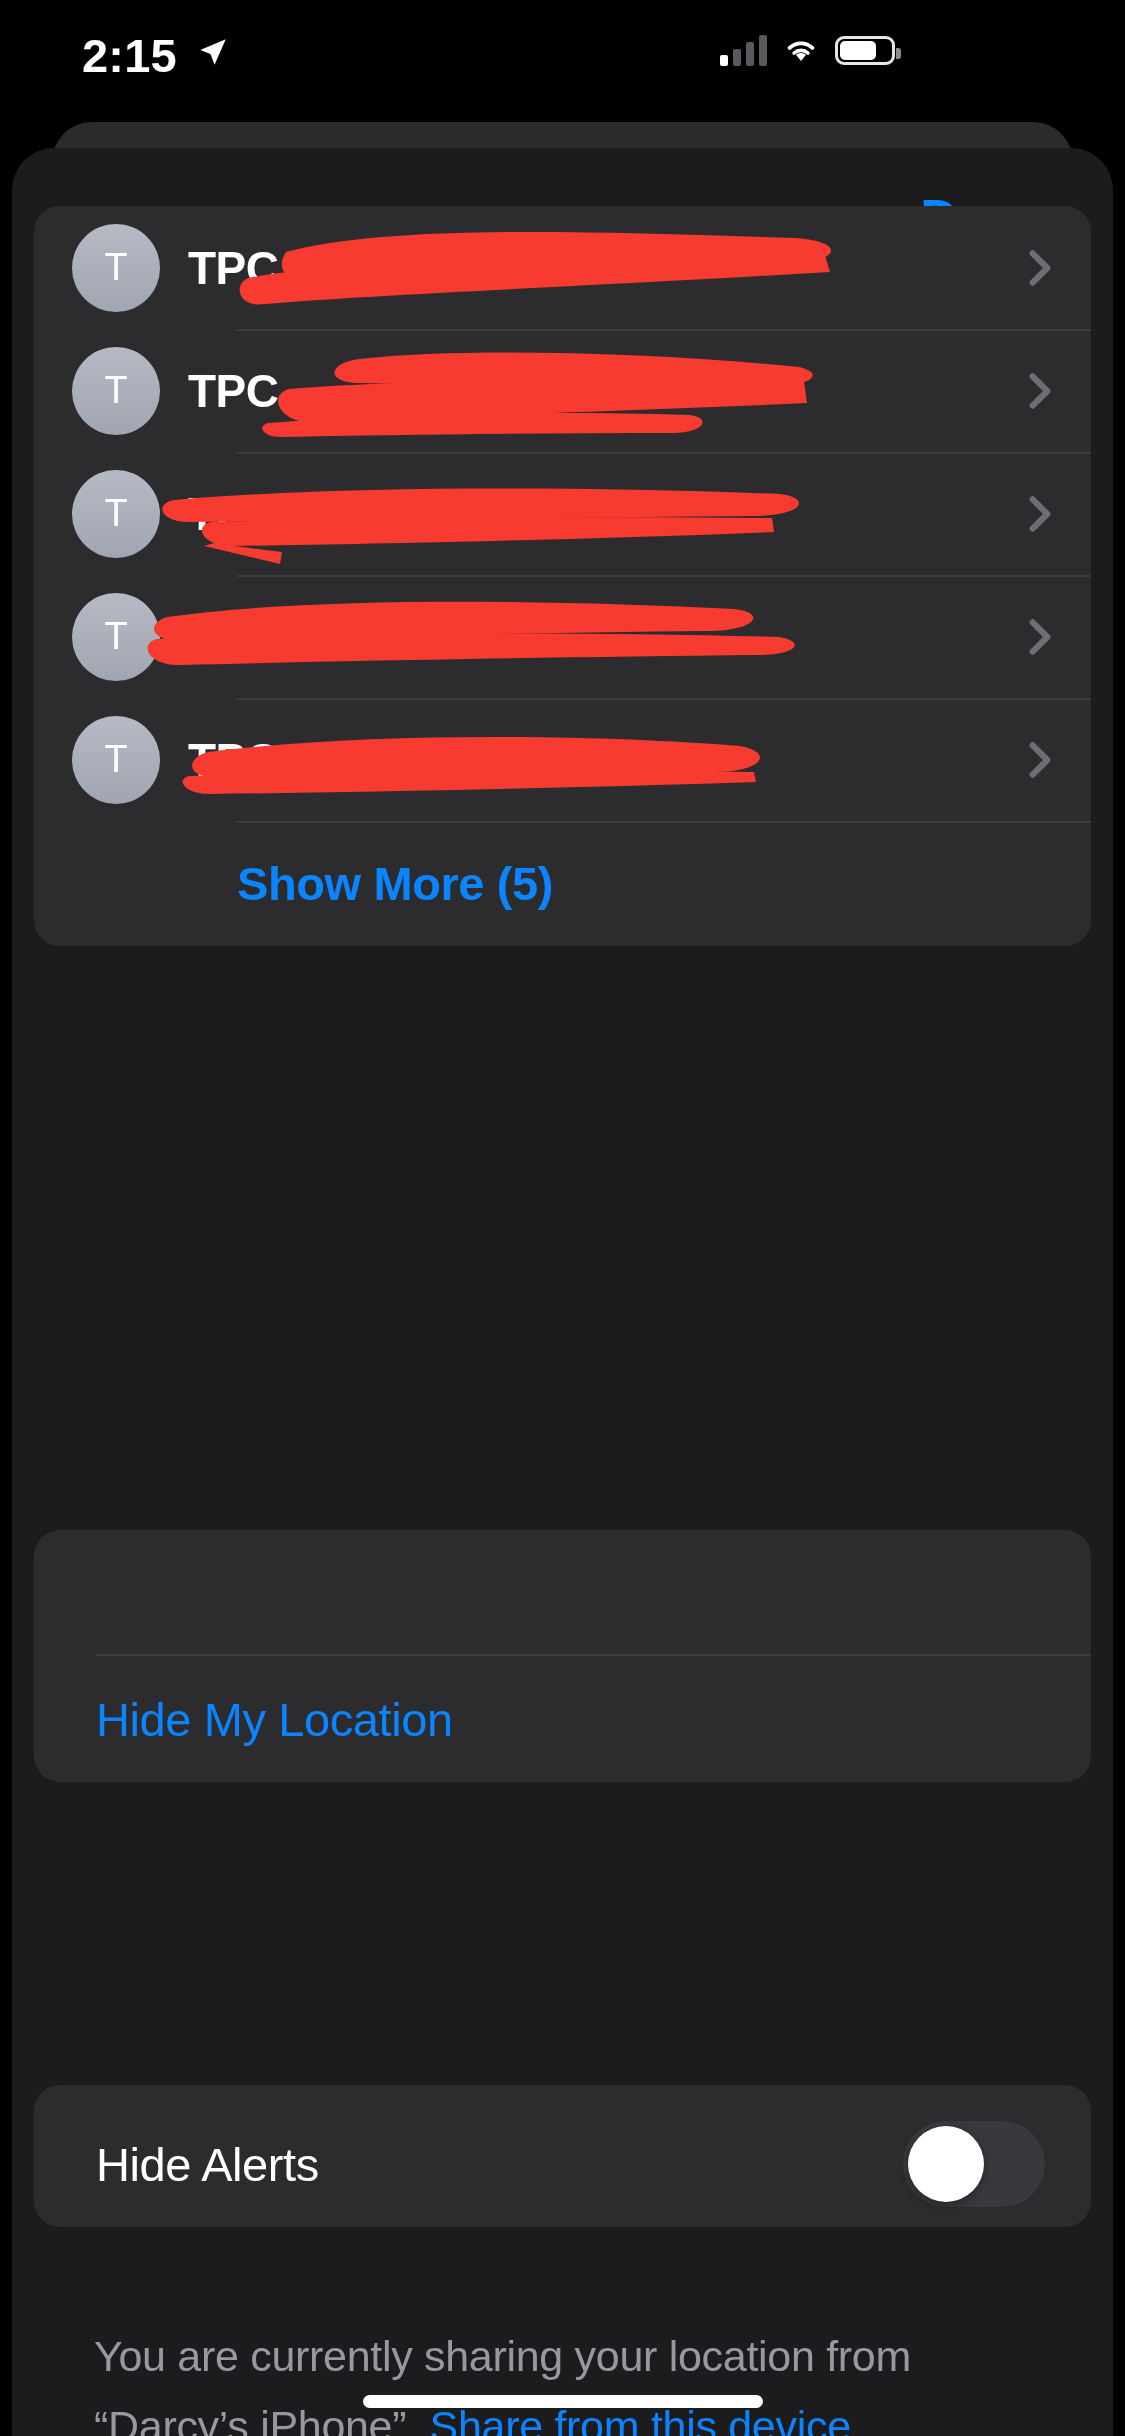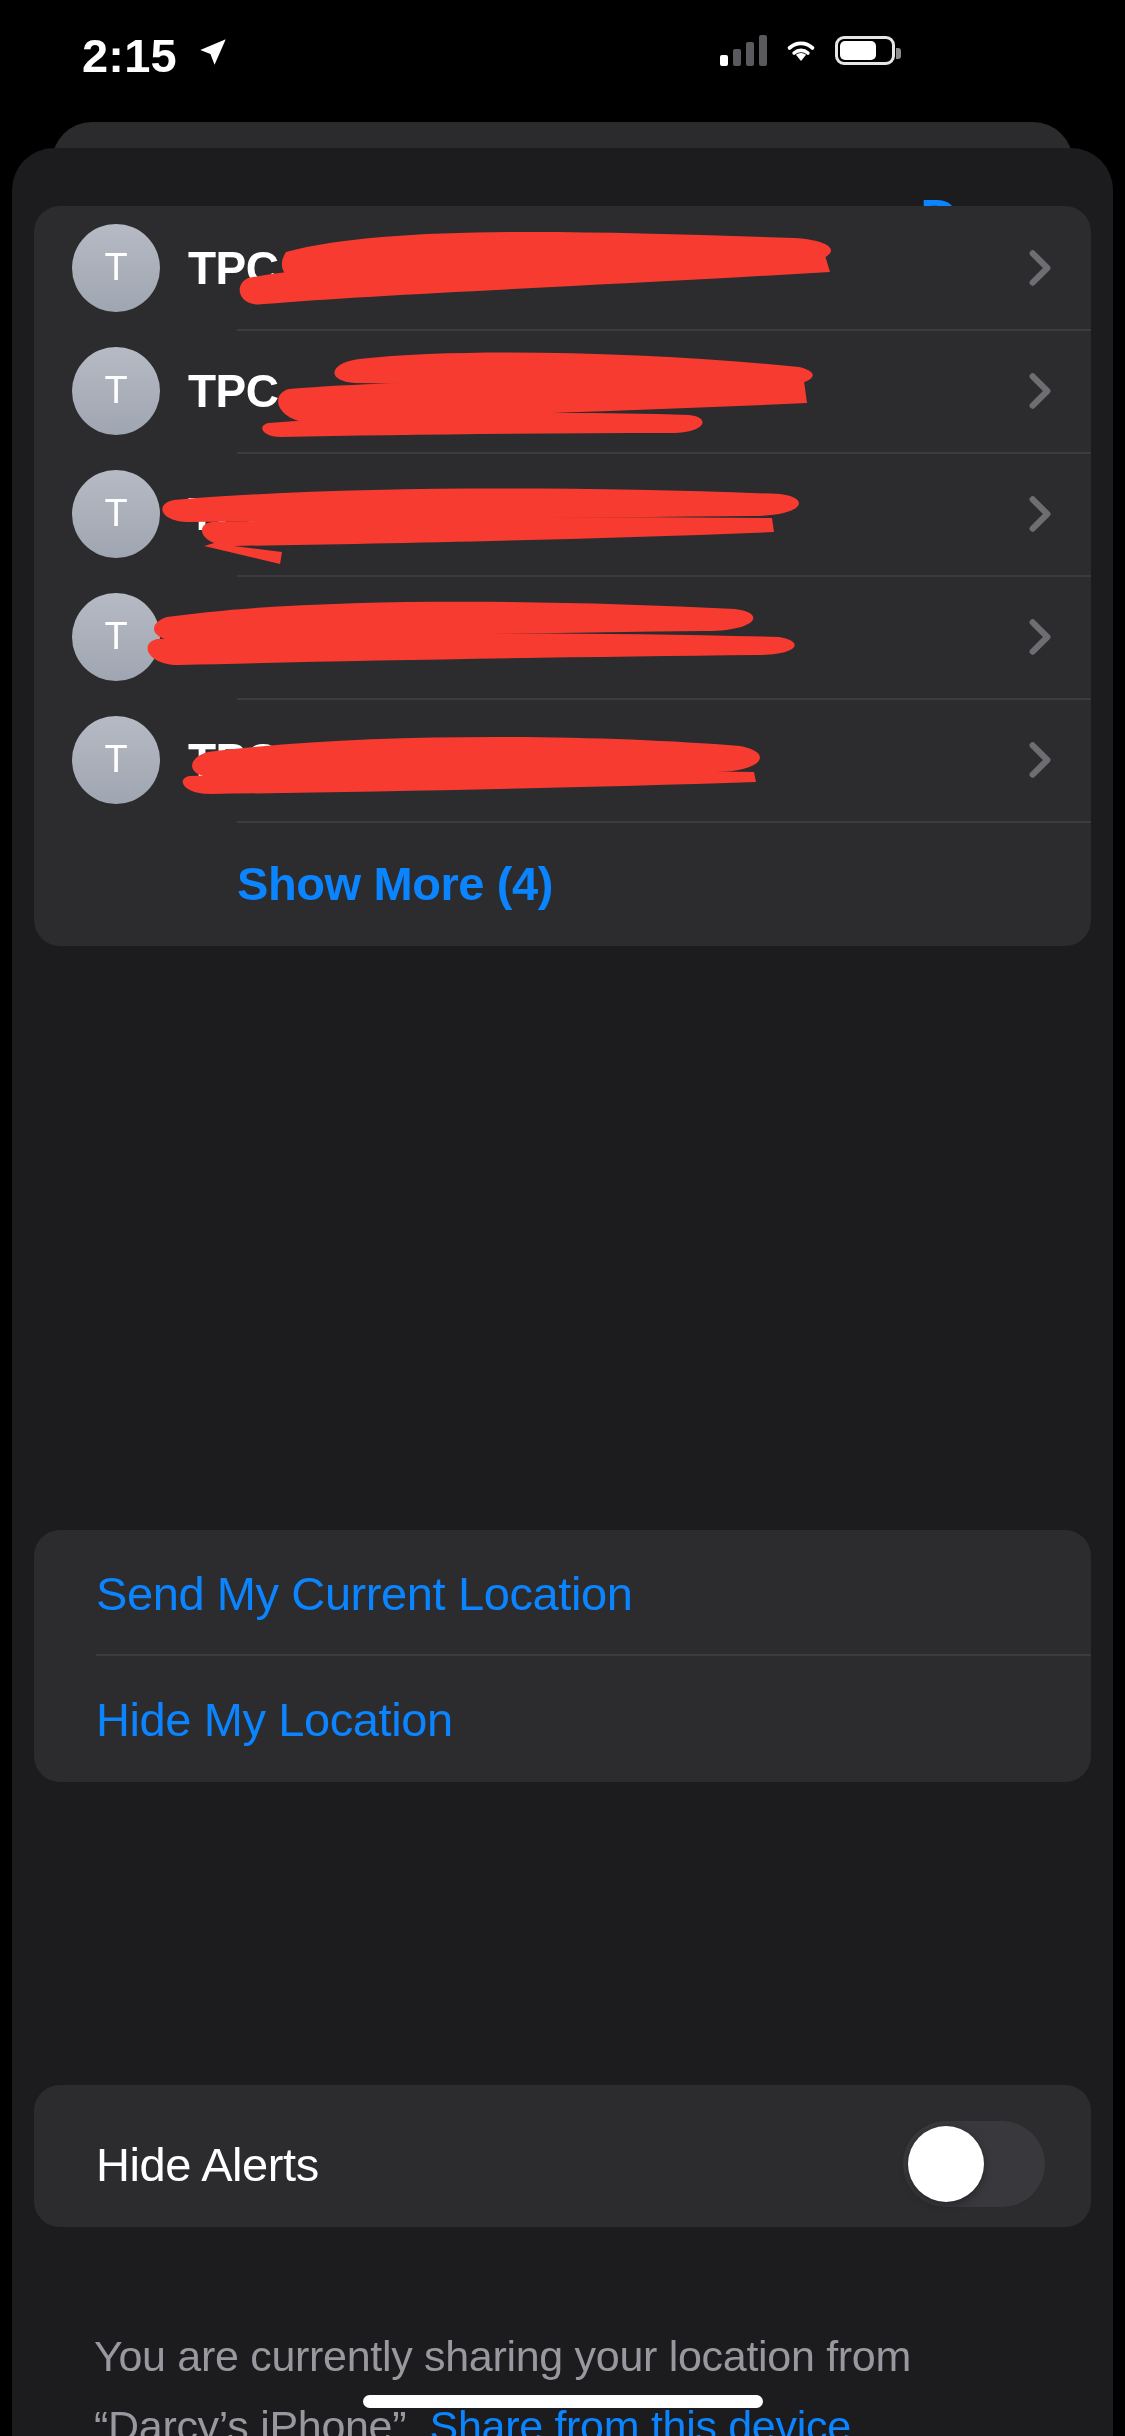--- a/index.html
+++ b/index.html
@@ -236,26 +236,25 @@
         <svg class="chevron" viewBox="0 0 12 20">
           <path d="M2 2 L10 10 L2 18" stroke="#6d6d72" stroke-width="3.4" fill="none" stroke-linecap="round" stroke-linejoin="round"></path>
         </svg>
         <svg class="redact" style="left:140px; top:22px; width:620px; height:86px;" viewBox="0 0 620 86">
           <path d="M34 32 C190 12, 420 14, 566 26 C600 32, 590 52, 540 52 C350 54, 160 58, 46 58 C10 58, 12 38, 34 32 Z" fill="#f83b31"></path>
           <path d="M16 56 C200 50, 430 50, 580 52 L582 62 C400 68, 190 72, 36 74 C8 74, 2 58, 16 56 Z" fill="#f83b31"></path>
         </svg>
       </div>
       <div class="sep" style="position:absolute;top:615px;left:203px;right:0;height:2px;background:#3c3c3e;"></div>
 
-      <div class="showmore">Show More (4)</div>
+      <div class="showmore">Show More (5)</div>
     </div>
 
     <div class="card" id="actions-card">
       <div class="action-row">
-        <span>Send My Current Location</span>
         <span class="sep"></span>
       </div>
       <div class="action-row">
         <span>Hide My Location</span>
       </div>
     </div>
 
     <div class="footnote">
       <span>You are currently sharing your location from “Darcy’s iPhone”. </span><a>Share from this device...</a>
     </div>

